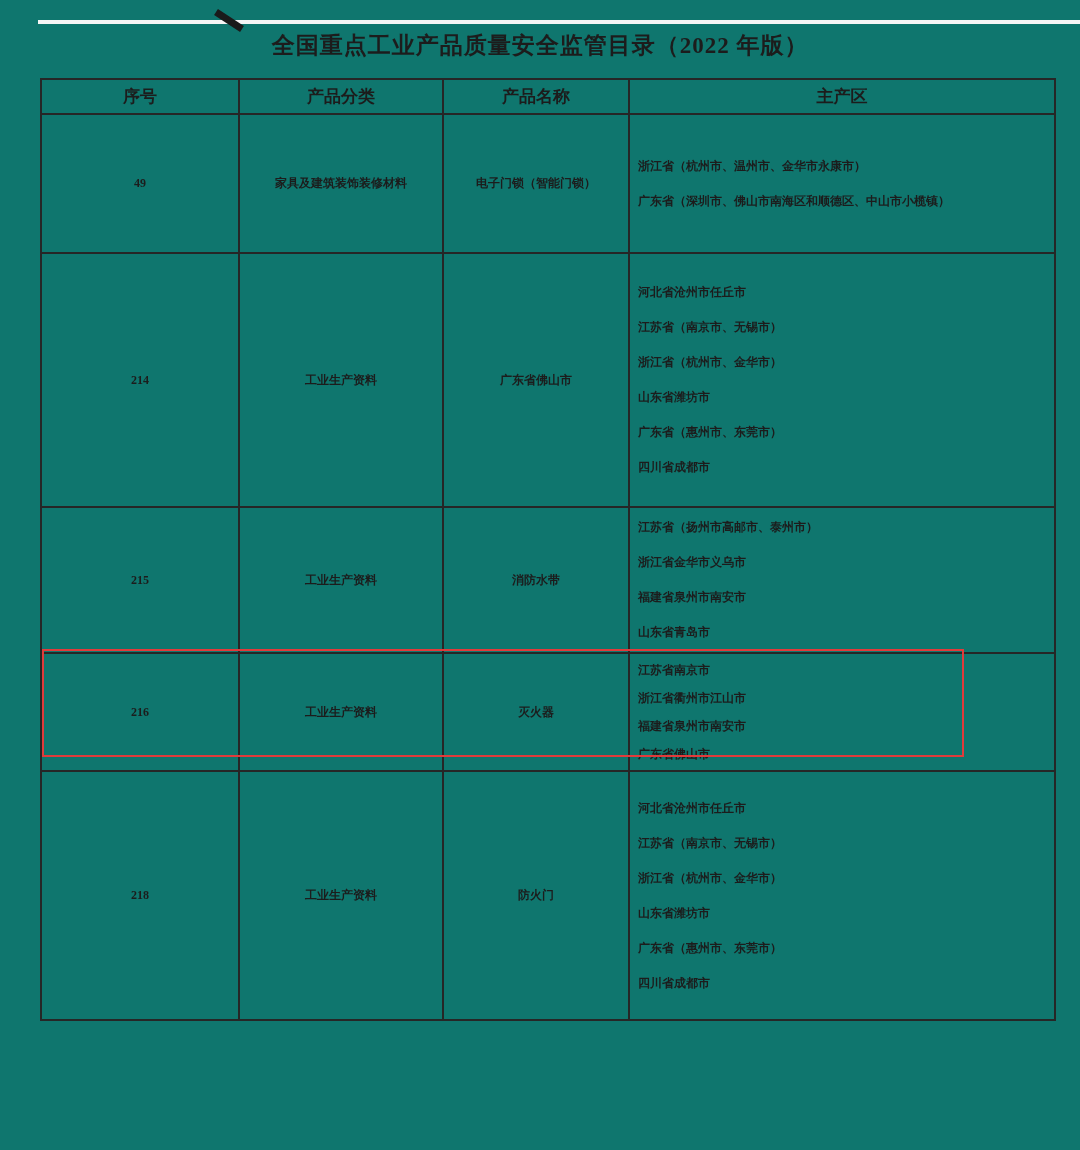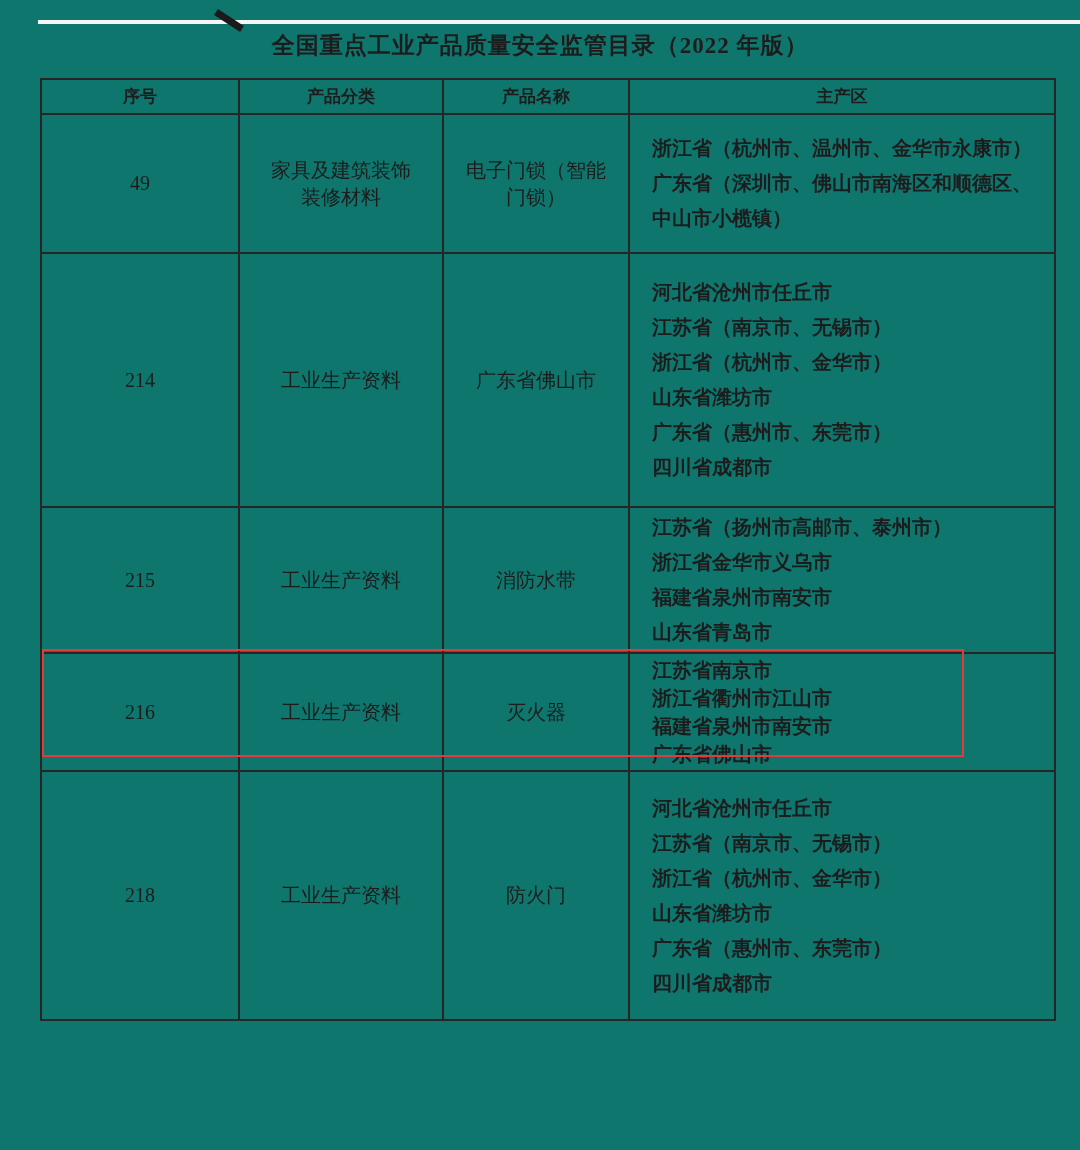--- a/index.html
+++ b/index.html
@@ -47,34 +47,34 @@
     border-collapse: collapse;
     table-layout: fixed;
   }
   table.catalog col.c-serial   { width: 198px; }
   table.catalog col.c-category { width: 204px; }
   table.catalog col.c-name     { width: 186px; }
   table.catalog col.c-areas    { width: 426px; }
   table.catalog th,
   table.catalog td {
     border: 2px solid #262626;
-    padding: 2px 22px;
+    padding: 2px 8px;
     vertical-align: middle;
-    font-size: 20px;
+    font-size: 12px;
   }
   table.catalog th {
     height: 29px;
     font-size: 17px;
     font-weight: bold;
     text-align: center;
     padding: 2px 4px;
   }
   td.center {
     text-align: center;
-    font-weight: 400;
+    font-weight: 700;
     margin-left: 6px;
   }
   td.areas {
     text-align: left;
     padding-left: 12px;
     padding-right: 10px;
     white-space: pre-line;
     line-height: 35px;
     font-weight: 600;
   }

